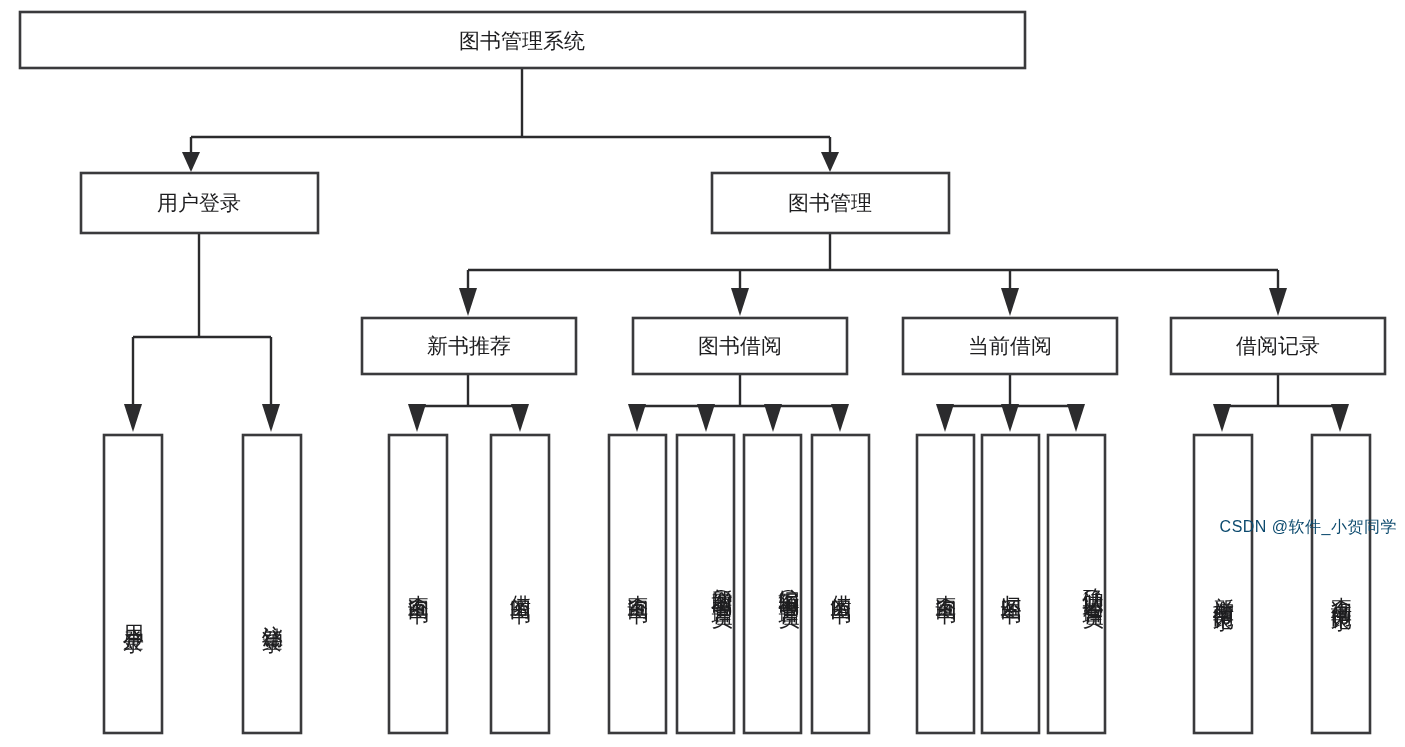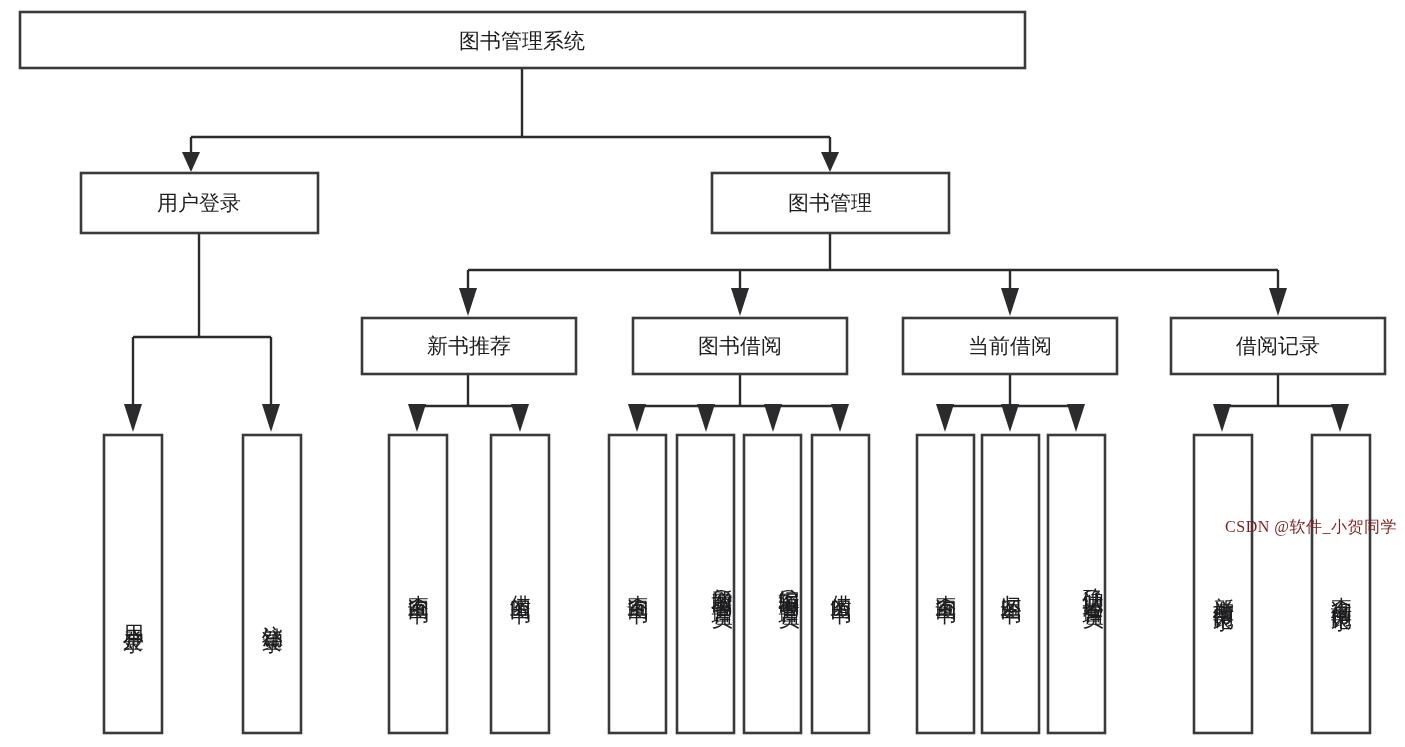--- a/index.html
+++ b/index.html
@@ -59,23 +59,23 @@
     white-space: nowrap;
     display: flex;
     align-items: center;
     justify-content: center;
     pointer-events: none;
   }
   .watermark {
     position: absolute;
     right: 8px;
     bottom: 8px;
-    font-family: Liberation Serif, serif;
+    font-family: Liberation Sans, sans-serif;
     font-size: 16px;
-    color: #7f1d1d;
+    color: #0c4a6e;
     white-space: nowrap;
     letter-spacing: 0.5px;
   }
 </style>
 </head>
 <body>
 
 <div id="diagram-root">
 
   <svg class="flow" viewBox="0 0 1405 747" xmlns="http://www.w3.org/2000/svg">

